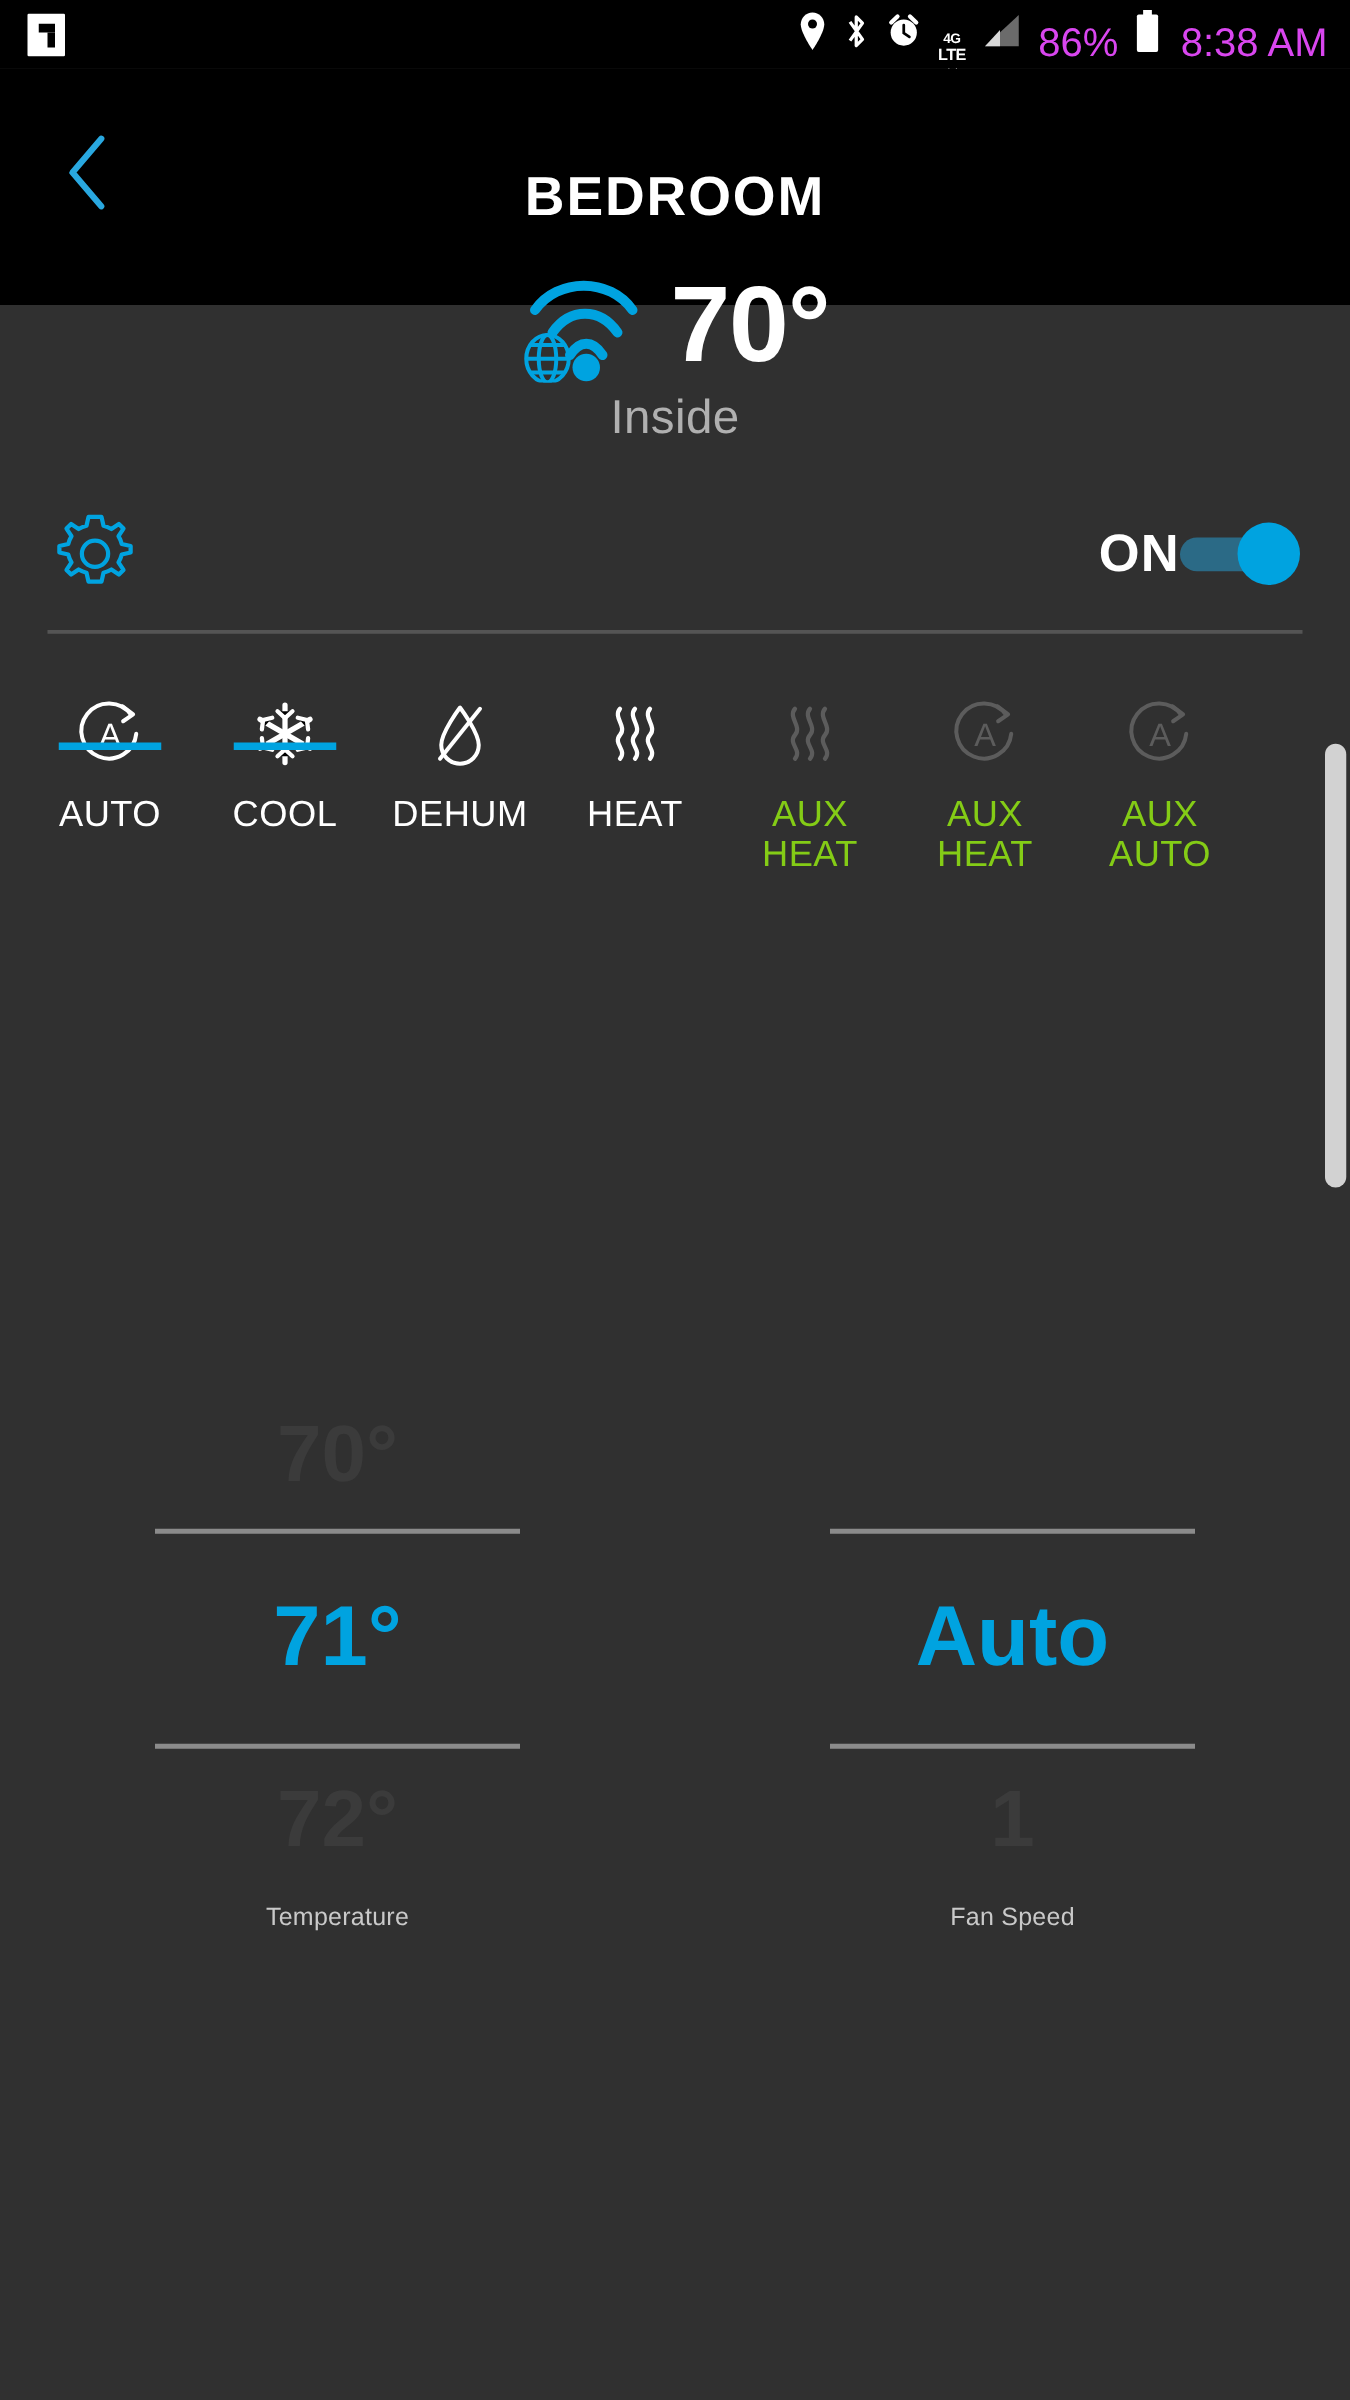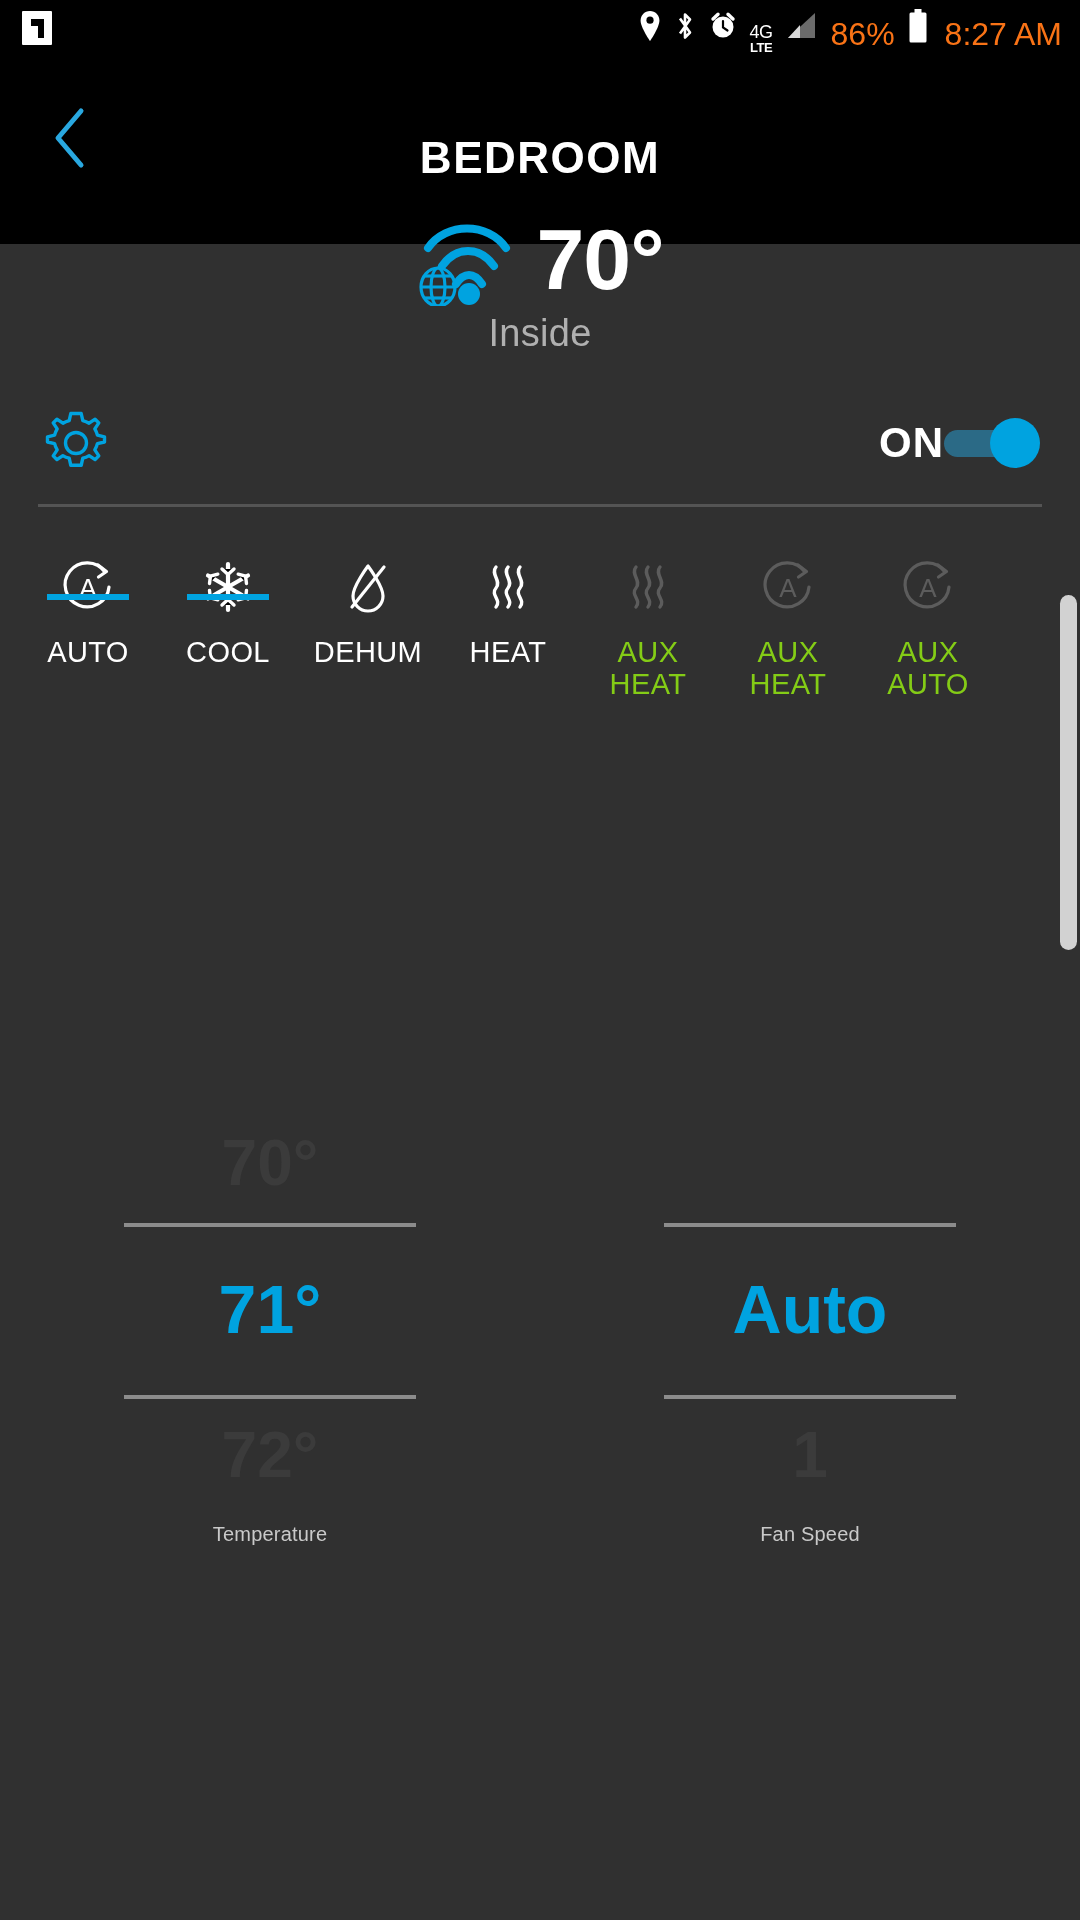--- a/index.html
+++ b/index.html
@@ -53,37 +53,37 @@
   }
   .flipboard-icon::after {
     content: "";
     position: absolute;
     left: 16px; top: 15px;
     width: 6px; height: 12px;
     background: #000;
   }
   .sb-icon { display: block; }
   .sb-text {
-    color: #f97316;
+    color: #d946ef;
     font-size: 32px;
     font-weight: 500;
     letter-spacing: 0px;
     line-height: 1;
     white-space: nowrap;
     margin-top: 12px;
   }
   .sb-time { margin-left: 4px; }
   .net-4glte {
     display: flex;
     flex-direction: column;
     align-items: center;
     line-height: 1;
     color: #fff;
   }
-  .net-4glte .r1 { font-size: 18px; font-weight: normal; letter-spacing: -0.5px; margin-top: 35px;}
+  .net-4glte .r1 { font-size: 11px; font-weight: bold; letter-spacing: -0.5px; margin-top: 35px;}
   .net-4glte .r2 { font-size: 13px; font-weight: bold; letter-spacing: -0.5px;}
   .net-4glte .r3 { font-size: 14px; font-weight: bold; letter-spacing: -1px;}
 
   
   .header {
     position: absolute;
     top: 55px; left: 0;
     width: 1080px;
     height: 189px;
     background: #000000;
@@ -363,21 +363,21 @@
 
       <span class="sb-text">86%</span>
 
       <span class="sb-icon">
         <svg width="20" height="34" viewBox="0 0 20 34">
           <rect x="6.5" y="0" width="7" height="4" fill="#fff"></rect>
           <rect x="1.5" y="3.5" width="17" height="30" rx="1.5" fill="#fff"></rect>
         </svg>
       </span>
 
-      <span class="sb-text sb-time">8:27 AM</span>
+      <span class="sb-text sb-time">8:38 AM</span>
     </div>
   </div>
 
   <div class="header">
 
     <div class="back-btn">
       <span>
         <svg width="44" height="62" viewBox="0 0 44 62">
           <path d="M33 4 L10 31 L33 58" stroke="#29a8e0" stroke-width="5" fill="none" stroke-linecap="round" stroke-linejoin="round"></path>
         </svg>

